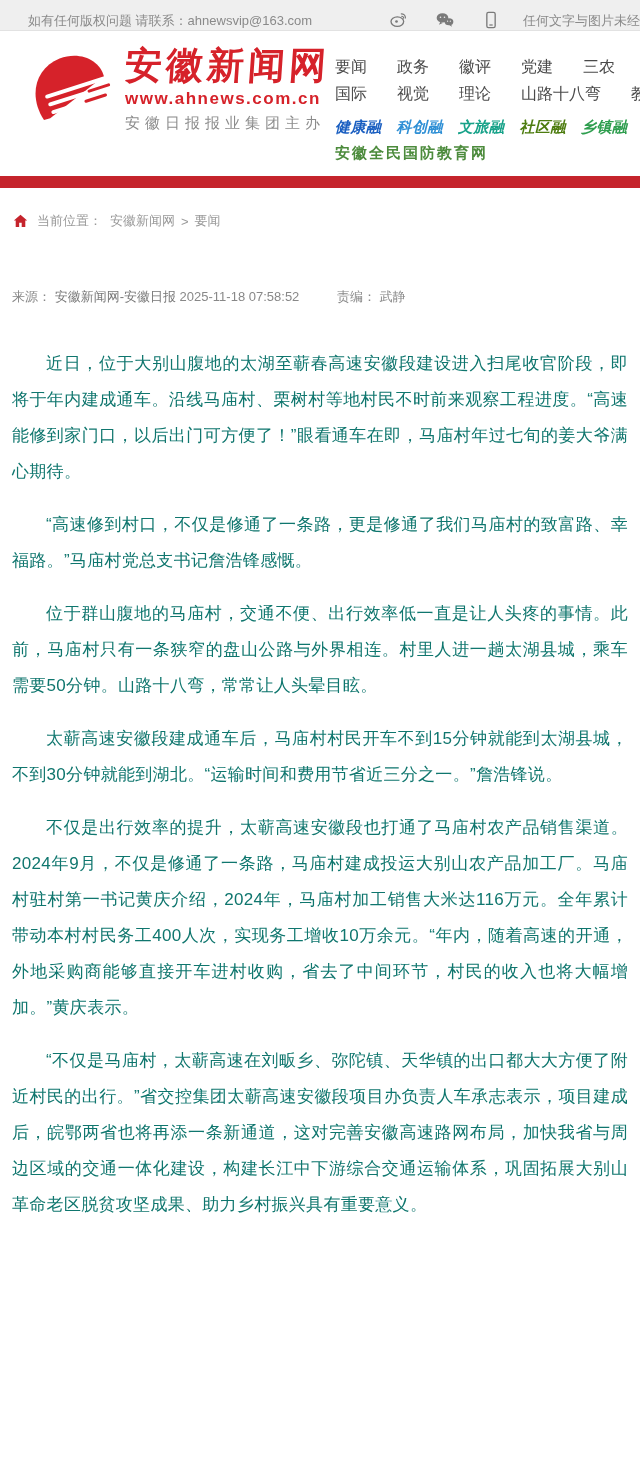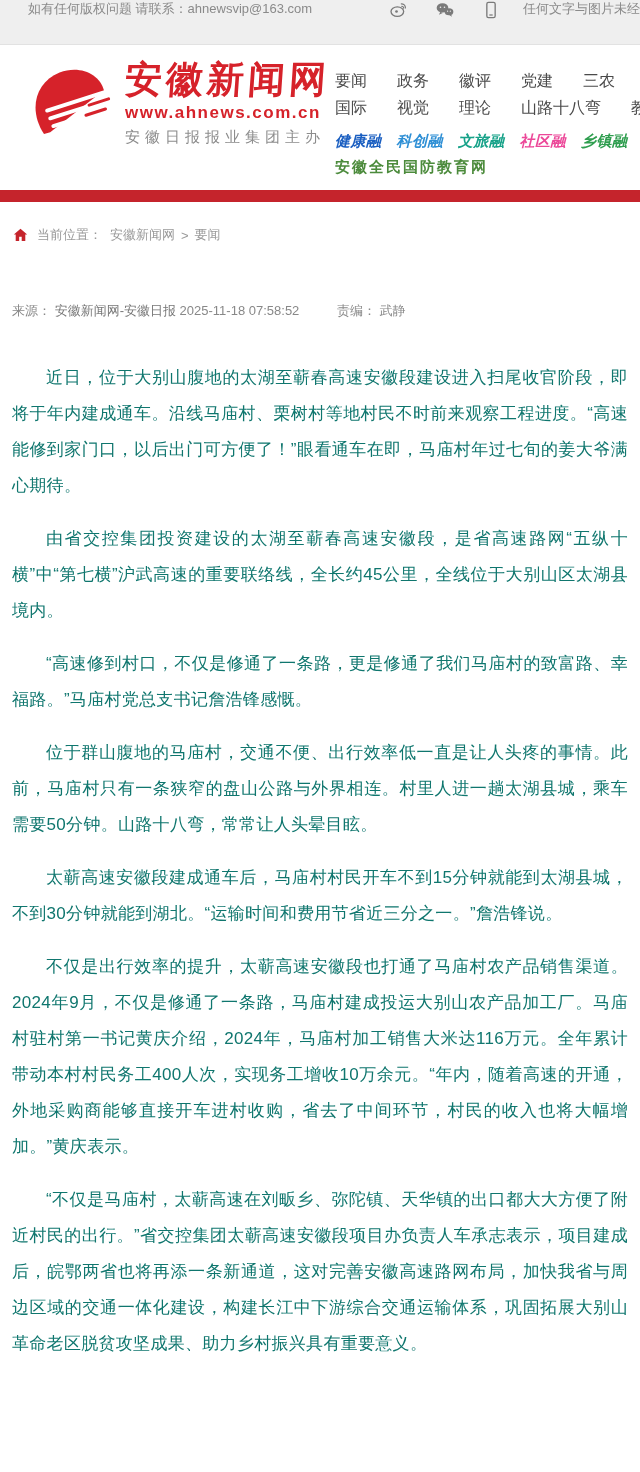--- a/index.html
+++ b/index.html
@@ -1,21 +1,21 @@
 <!DOCTYPE html>
 <html><head>
 <meta charset="utf-8">
 <style>
   * { margin:0; padding:0; box-sizing:border-box; }
   html,body { width:640px; background:#fff; font-family:"Liberation Sans", sans-serif; overflow-x:hidden; }
   body { height:1472px; position:relative; }
 
   
-  .topbar { height:45px; background:#efefef; border-bottom:1px solid #e2e2e2;
-            display:flex; align-items:flex-start; padding:0 0 0 28px; white-space:nowrap; overflow:hidden; }
+  .topbar { height:31px; background:#efefef; border-bottom:1px solid #e2e2e2;
+            display:flex; align-items:flex-end; padding:0 0 0 28px; white-space:nowrap; overflow:hidden; }
   .topbar .copy { color:#8a8a8a; font-size:13px; }
   .topbar .spacer { flex:1; }
   .topbar .share { display:flex; align-items:center; gap:26px; margin-right:22px; }
   .topbar .share svg { width:20px; height:20px; display:block; cursor:pointer; }
   .topbar .right-note { color:#8a8a8a; font-size:13px; }
 
   
   .header { height:145px; background:#fff; position:relative; }
   .logo { position:absolute; left:33px; top:14px; display:flex; align-items:flex-start; cursor:pointer; }
   .logo-mark { width:78px; height:70px; margin-top:8px; }
@@ -122,21 +122,21 @@
       <a>国际</a>
       <a>视觉</a>
       <a>理论</a>
       <a>山路十八弯</a>
       <a>教育</a>
     </div>
     <div class="nav-row fused">
       <a style="color: rgb(27, 95, 193);">健康融</a>
       <a style="color: rgb(46, 143, 213);">科创融</a>
       <a style="color: rgb(23, 162, 137);">文旅融</a>
-      <a style="color: #ec4899; font-style: italic;">社区融</a>
+      <a style="color: #4d7c0f; font-style: italic;">社区融</a>
       <a style="color: rgb(47, 158, 79);">乡镇融</a>
 
     </div>
     <div class="defense">安徽全民国防教育网</div>
   </div>
 </div>
 
 <div class="redbar"></div>
 
 <div class="breadcrumb">
@@ -154,21 +154,20 @@
   <div class="meta">
     <span>来源：</span>
     <span class="src">安徽新闻网-安徽日报</span>
     <span>2025-11-18 07:58:52</span>
     <span class="editor-label">责编：</span>
     <span>武静</span>
   </div>
 
   <div class="body-text">
     <p>近日，位于大别山腹地的太湖至蕲春高速安徽段建设进入扫尾收官阶段，即将于年内建成通车。沿线马庙村、栗树村等地村民不时前来观察工程进度。“高速能修到家门口，以后出门可方便了！”眼看通车在即，马庙村年过七旬的姜大爷满心期待。</p>
-    <p>由省交控集团投资建设的太湖至蕲春高速安徽段，是省高速路网“五纵十横”中“第七横”沪武高速的重要联络线，全长约45公里，全线位于大别山区太湖县境内。</p>
     <p>“高速修到村口，不仅是修通了一条路，更是修通了我们马庙村的致富路、幸福路。”马庙村党总支书记詹浩锋感慨。</p>
     <p>位于群山腹地的马庙村，交通不便、出行效率低一直是让人头疼的事情。此前，马庙村只有一条狭窄的盘山公路与外界相连。村里人进一趟太湖县城，乘车需要50分钟。山路十八弯，常常让人头晕目眩。</p>
     <p>太蕲高速安徽段建成通车后，马庙村村民开车不到15分钟就能到太湖县城，不到30分钟就能到湖北。“运输时间和费用节省近三分之一。”詹浩锋说。</p>
     <p>不仅是出行效率的提升，太蕲高速安徽段也打通了马庙村农产品销售渠道。2024年9月，不仅是修通了一条路，马庙村建成投运大别山农产品加工厂。马庙村驻村第一书记黄庆介绍，2024年，马庙村加工销售大米达116万元。全年累计带动本村村民务工400人次，实现务工增收10万余元。“年内，随着高速的开通，外地采购商能够直接开车进村收购，省去了中间环节，村民的收入也将大幅增加。”黄庆表示。</p>
     <p>“不仅是马庙村，太蕲高速在刘畈乡、弥陀镇、天华镇的出口都大大方便了附近村民的出行。”省交控集团太蕲高速安徽段项目办负责人车承志表示，项目建成后，皖鄂两省也将再添一条新通道，这对完善安徽高速路网布局，加快我省与周边区域的交通一体化建设，构建长江中下游综合交通运输体系，巩固拓展大别山革命老区脱贫攻坚成果、助力乡村振兴具有重要意义。</p>
   </div>
 
 </div>
 
 </body></html>

